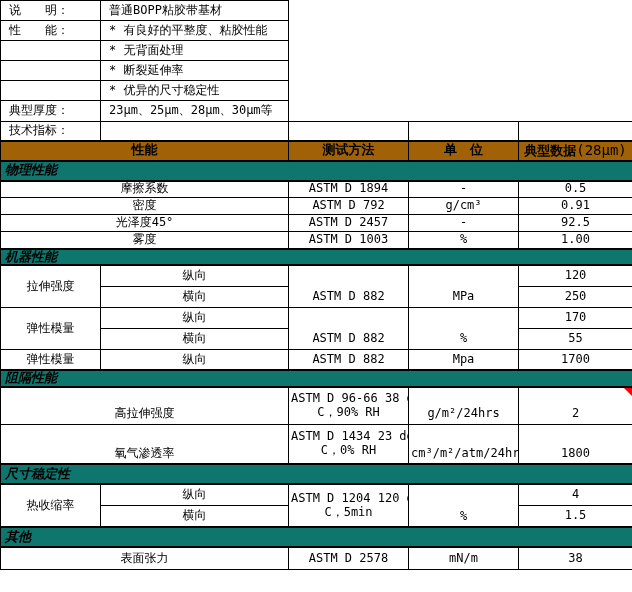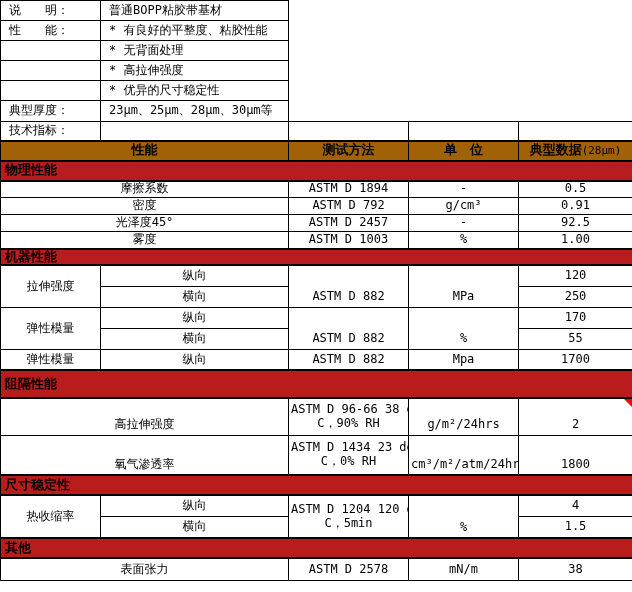--- a/index.html
+++ b/index.html
@@ -13,34 +13,34 @@
     padding:0 2px;overflow:hidden;white-space:nowrap;
     text-align:center;vertical-align:middle;line-height:1.15;
     font-size:12px;
   }
   .b{border:1px solid #000;}
   .nb{border:none;}
   .left{text-align:left;padding-left:8px;margin-top:28px;}
   .vb{vertical-align:bottom;padding-bottom:3px;}
   .rel{position:relative;}
   .sec td{
-    background:#b91c1c;
+    background:#0f766e;
     border:1px solid #000;border-top:2px solid #000;border-bottom:2px solid #000;
-    text-align:left;font-weight:bold;padding-left:4px;font-size:13px;
+    text-align:left;font-weight:bold;padding-left:4px;font-size:13px;font-style:italic;
   }
   .hdr td{
     background:#a16207;font-weight:bold;font-size:13px;
     border:1px solid #000;border-top:2px solid #000;border-bottom:2px solid #000;
   }
-  .typnote{font-size:11px;font-weight:normal;}
+  .typnote{font-size:14px;font-weight:normal;}
   .tri{
     position:absolute;top:0;right:0;width:0;height:0;
     border-top:8px solid #FF0000;border-left:8px solid transparent;
   }
-  .h16{height:16px}.h17{height:28px}.h19{height:19px}.h20{height:20px}
+  .h16{height:16px}.h17{height:17px}.h19{height:19px}.h20{height:20px}
   .h21{height:21px}.h22{height:22px}.h23{height:17px}.h37{height:37px}.h40{height:40px}
 </style>
 </head>
 <body>
 
 <div class="sheet">
 <table>
 <colgroup>
   <col style="width:100px">
         <col style="width:188px">
@@ -60,21 +60,21 @@
   <td class="b left">* 有良好的平整度、粘胶性能</td>
   <td class="nb" colspan="3"></td>
 </tr>
 <tr class="h20">
   <td class="b left"></td>
   <td class="b left">* 无背面处理</td>
   <td class="nb" colspan="3"></td>
 </tr>
 <tr class="h20">
   <td class="b left"></td>
-  <td class="b left">* 高拉伸强度</td>
+  <td class="b left">* 断裂延伸率</td>
   <td class="nb" colspan="3"></td>
 </tr>
 <tr class="h20">
   <td class="b left"></td>
   <td class="b left">* 优异的尺寸稳定性</td>
   <td class="nb" colspan="3"></td>
 </tr>
 <tr class="h21">
   <td class="b left">典型厚度：</td>
   <td class="b left">23μm、25μm、28μm、30μm等</td>

